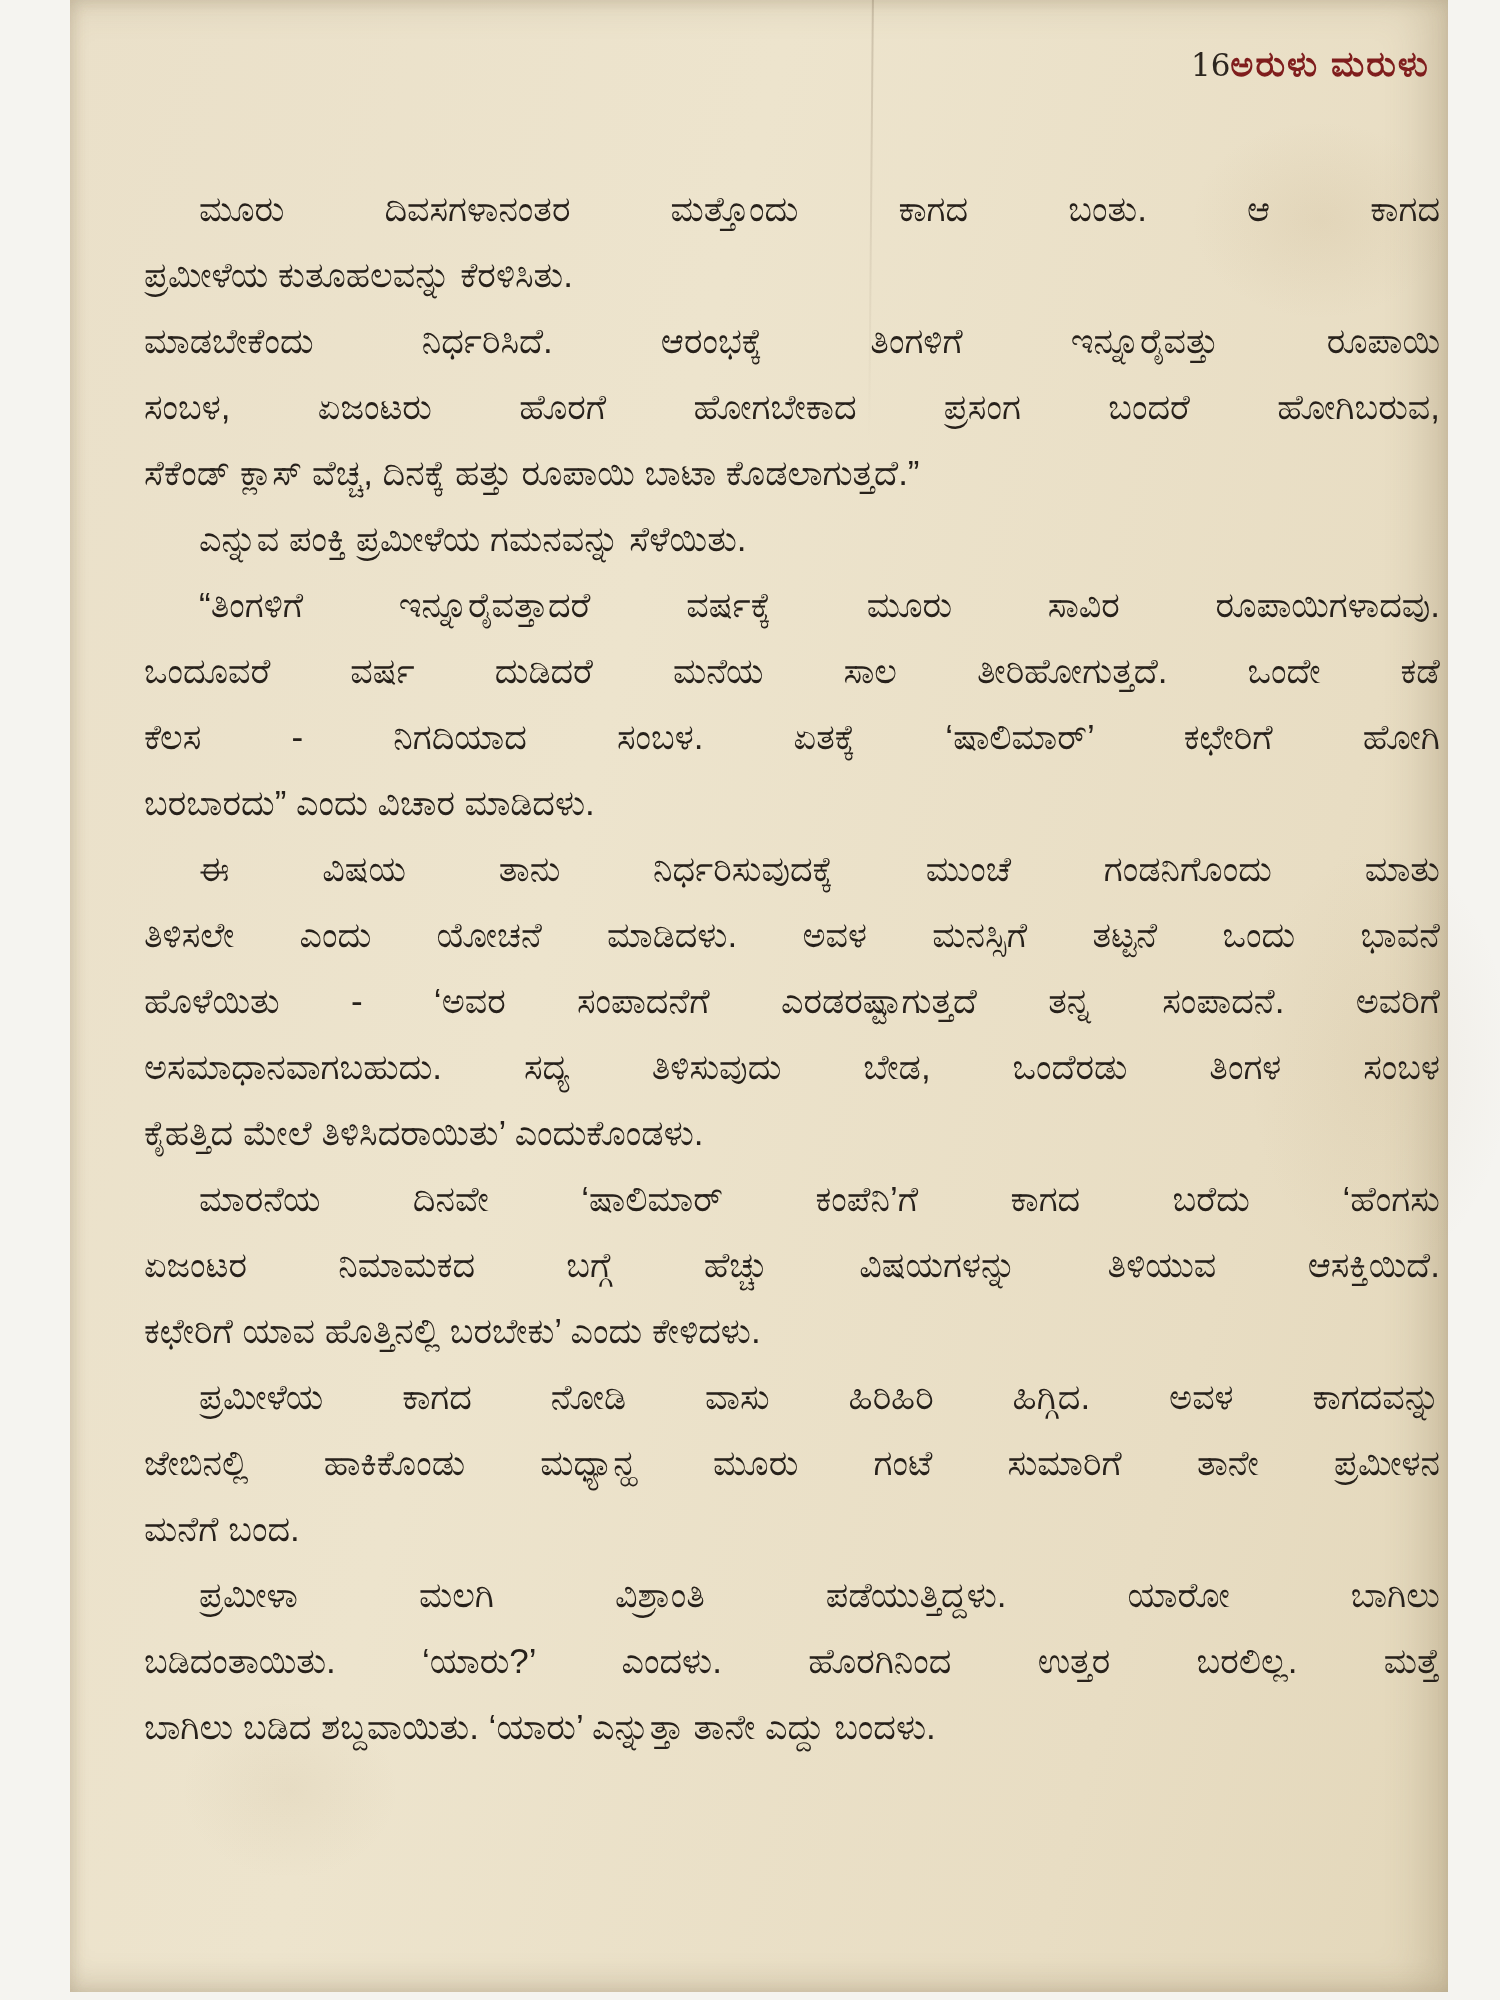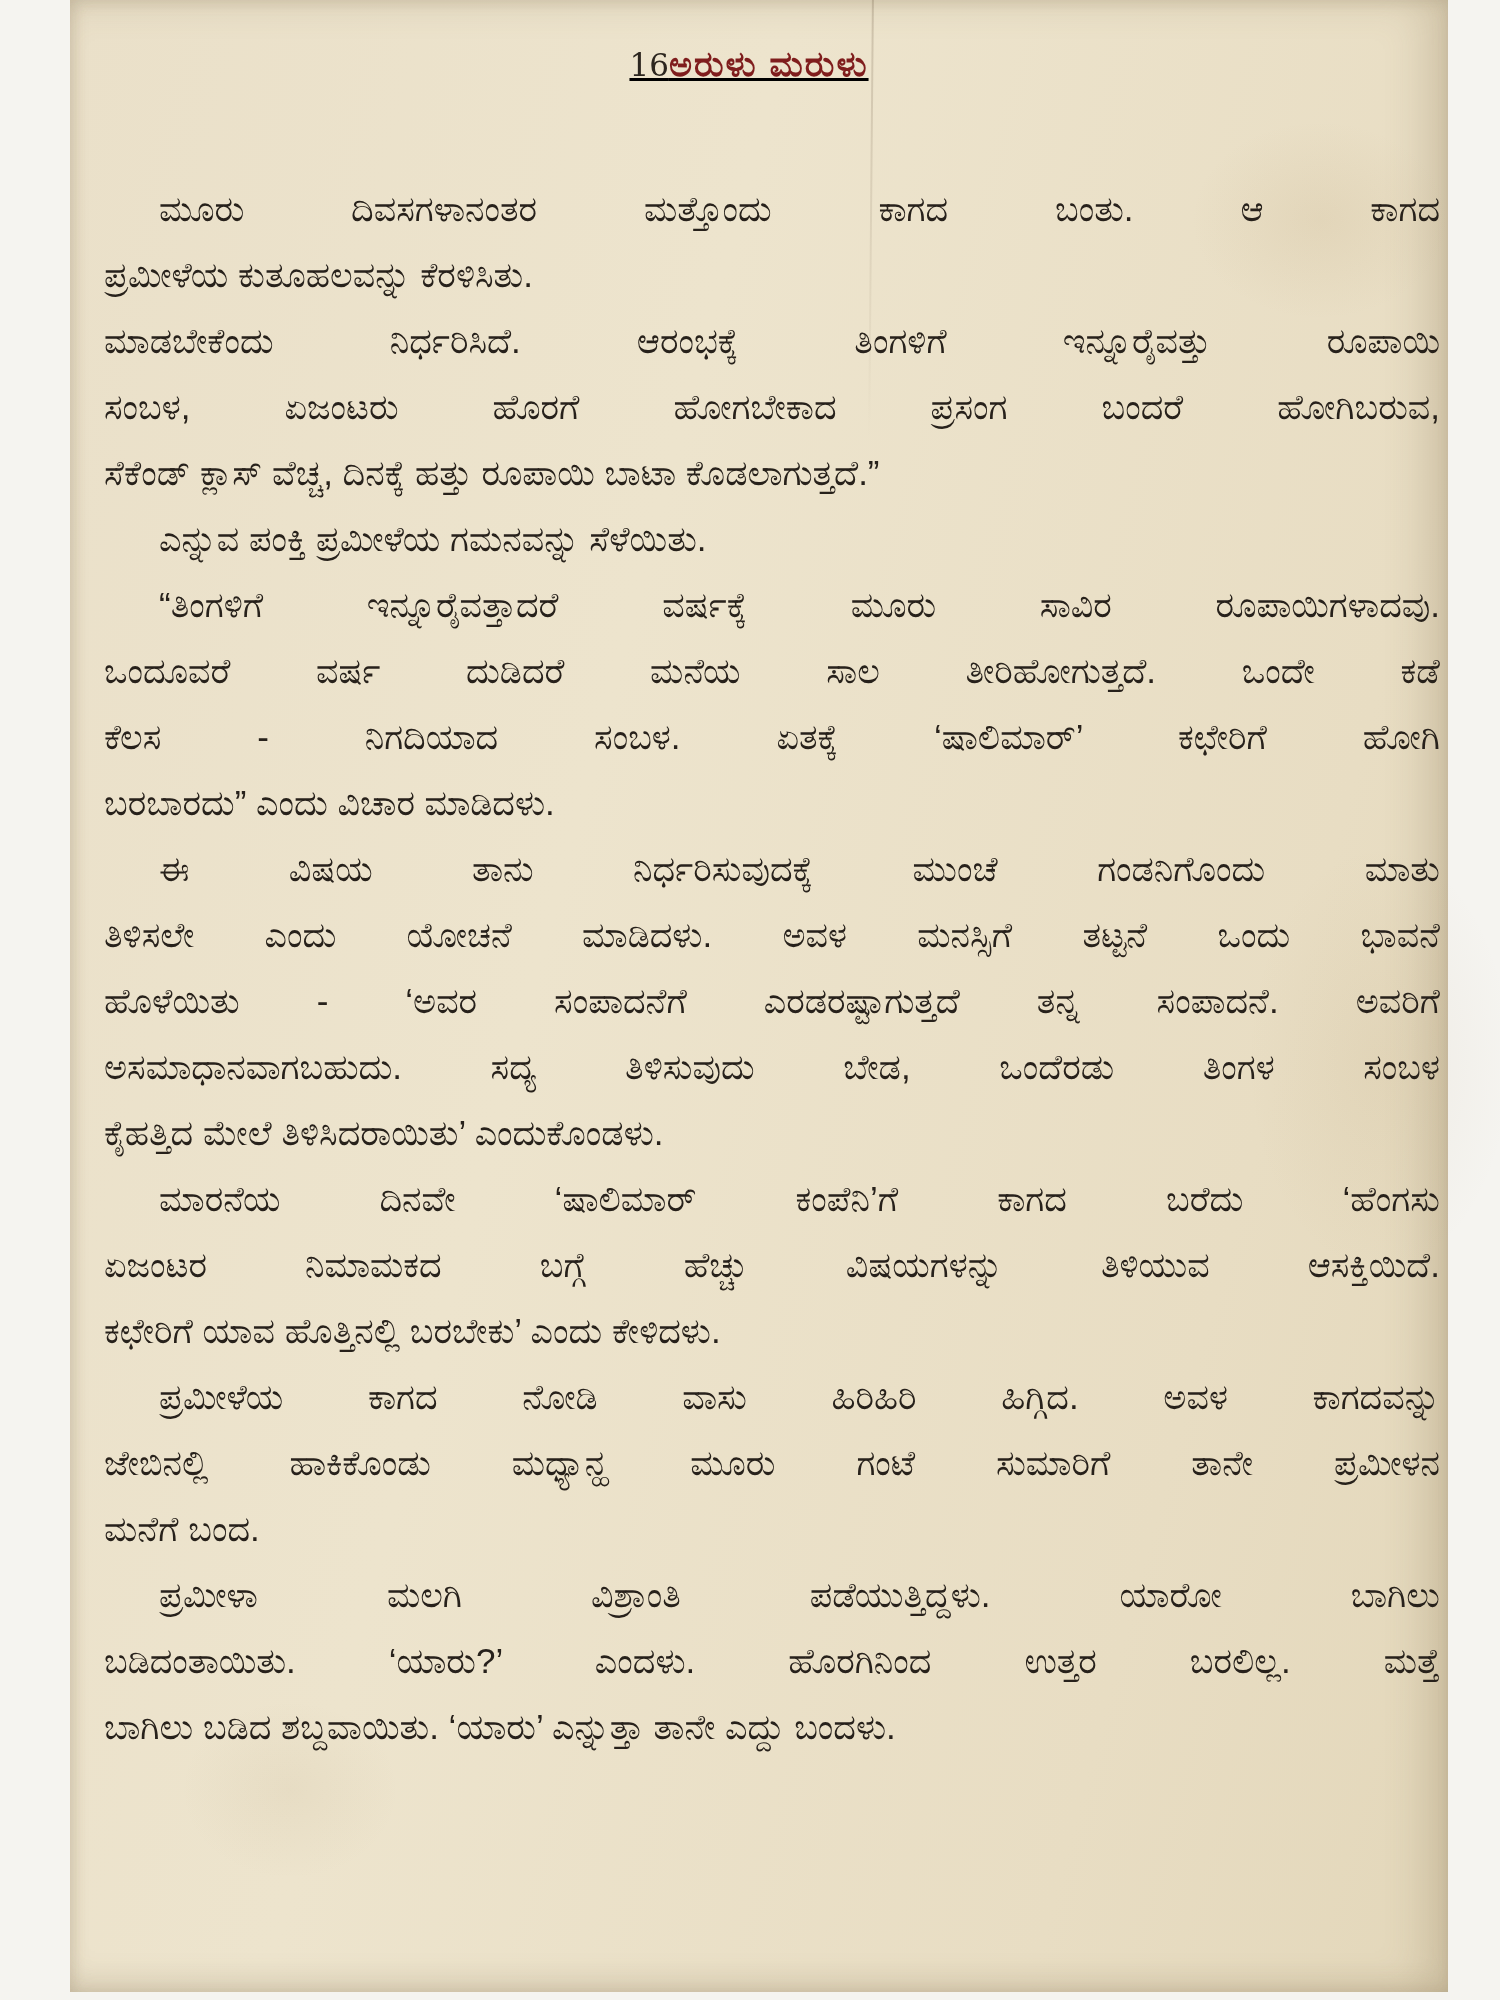--- a/index.html
+++ b/index.html
@@ -49,27 +49,26 @@
     background: radial-gradient(ellipse at center, rgba(158, 128, 80, 0.08), rgba(158, 128, 80, 0) 72%);
   }
   .stain-3 {
     position: absolute;
     left: 110px; top: 1700px; width: 220px; height: 180px;
     background: radial-gradient(ellipse at center, rgba(150, 122, 76, 0.07), rgba(150, 122, 76, 0) 70%);
   }
   
   .header-row {
     position: absolute;
-    left: 88px;
+    left: 108px;
     top: 44px;
     width: 1336px;
     display: flex;
-    justify-content: center;
+    justify-content: flex-end;
     align-items: baseline;
-    text-decoration: underline;
   }
   .page-number {
     font-family: "DejaVu Serif", serif;
     font-size: 31px;
     color: #2c261f;
   }
   .header-title {
     font-size: 35px;
     font-weight: bold;
     color: #7f1d1d;
@@ -85,20 +84,21 @@
     font-size: 35px;
     line-height: 66px;
     font-weight: 500;
     color: #27211b;
     text-rendering: optimizeLegibility;
   }
   .tline {
     height: 66px;
     text-align: justify;
     text-align-last: justify;
+    margin-left: 40px;
   }
   .tline.first {
     text-indent: 55px;
   }
   .tline.last {
     text-align-last: left;
   }
 </style>
 </head>
 <body>

